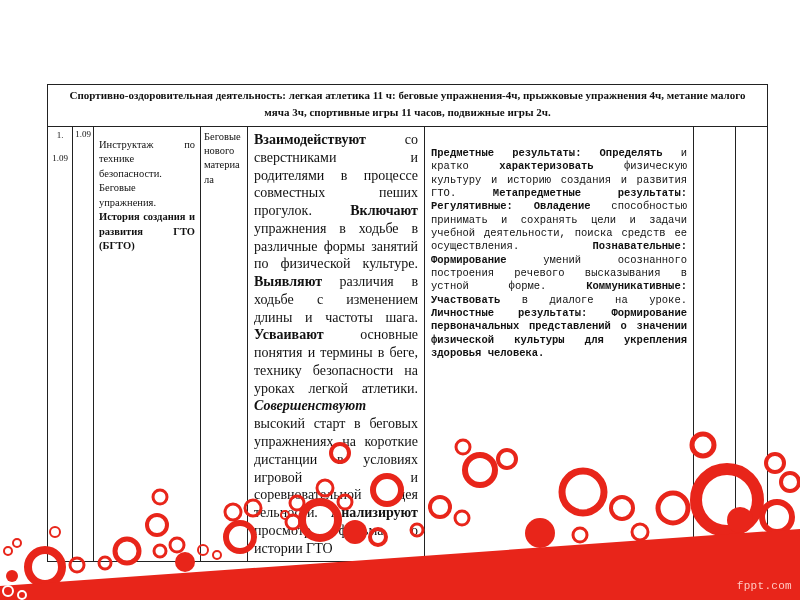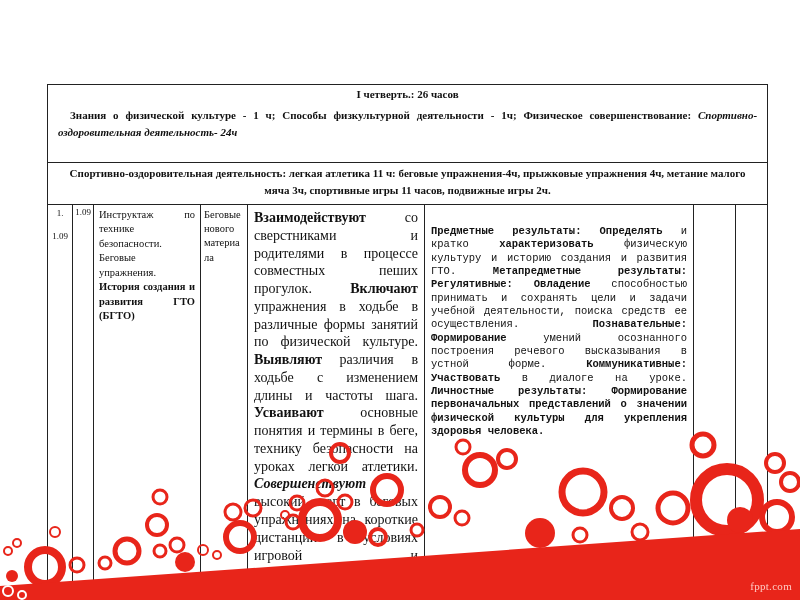--- a/index.html
+++ b/index.html
@@ -15,58 +15,52 @@
   .r1-title{text-align:center;font-weight:bold;margin-bottom:7px;}
   .r1-body{text-align:justify;text-indent:12px;line-height:1.5;font-weight:bold;}
 
   td.r2{height:37px;font-size:11px;font-weight:bold;text-align:center;
         padding:2px 14px;line-height:1.5;}
 
   tr.r3 td{height:252px;}
   td.c-num{font-size:9px;text-align:center;padding:2px 2px;line-height:1.5;}
   .num-date{margin-top:9px;overflow-wrap:anywhere;}
   td.c-date{font-size:9px;text-align:center;padding:2px 1px;}
-  td.c-topic{font-size:10.5px;padding:3px 5px;text-align:justify;line-height:1.38;}
+  td.c-topic{font-size:10.5px;padding:11px 5px;text-align:justify;line-height:1.38;}
   td.c-type{font-size:10.5px;padding:3px 3px;line-height:1.35;overflow-wrap:anywhere;}
   td.c-act{font-size:14px;padding:4px 6px;text-align:justify;line-height:1.27;}
   td.c-res{font-size:10.5px;padding:20px 6px;text-align:justify;line-height:1.27;font-family:Liberation Mono, monospace;}
 
   .seg-n{font-weight:normal;}
   .seg-b{font-weight:bold;}
   .seg-bi{font-weight:bold;font-style:italic;}
 
   .decor{position:absolute;left:0;top:430px;width:800px;height:170px;z-index:5;}
   .watermark{position:absolute;right:8px;bottom:8px;z-index:6;
-             font-family:Liberation Serif, serif;font-size:11px;
+             font-family:Liberation Mono, monospace;font-size:11px;
              color:#ffc9c2;letter-spacing:.3px;}
 </style>
 </head>
 <body>
 
 <div class="slide">
 
   <div class="tbl-wrap">
     <table class="sched">
       <colgroup>
         <col style="width:25px">
           <col style="width:21px">
           <col style="width:107px">
         <col style="width:47px">
           <col style="width:177px">
           <col style="width:269px">
         <col style="width:42px">
           <col style="width:32px">
       </colgroup>
       <tbody>
-          <tr>
-        <td class="r1" colspan="8">
-          <div class="r1-title">I четверть.: 26 часов</div>
-          <div class="r1-body"><span class="seg-b">Знания о физической культуре - 1 ч; Способы физкультурной деятельности - 1ч; Физическое совершенствование: </span><span class="seg-bi">Спортивно-оздоровительная деятельность- 24ч</span></div>
-        </td>
-      </tr>
       <tr>
         <td class="r2" colspan="8">Спортивно-оздоровительная деятельность: легкая атлетика 11 ч: беговые упражнения-4ч, прыжковые упражнения 4ч, метание малого мяча 3ч, спортивные игры 11 часов, подвижные игры 2ч.</td>
       </tr>
       <tr class="r3">
         <td class="c-num">
           <div>1.</div>
           <div class="num-date">1.09</div>
         </td>
         <td class="c-date">1.09</td>
         <td class="c-topic"><span class="seg-n">Инструктаж по технике безопасности. Беговые упражнения. </span><span class="seg-b">История создания и развития ГТО (БГТО)</span></td>

